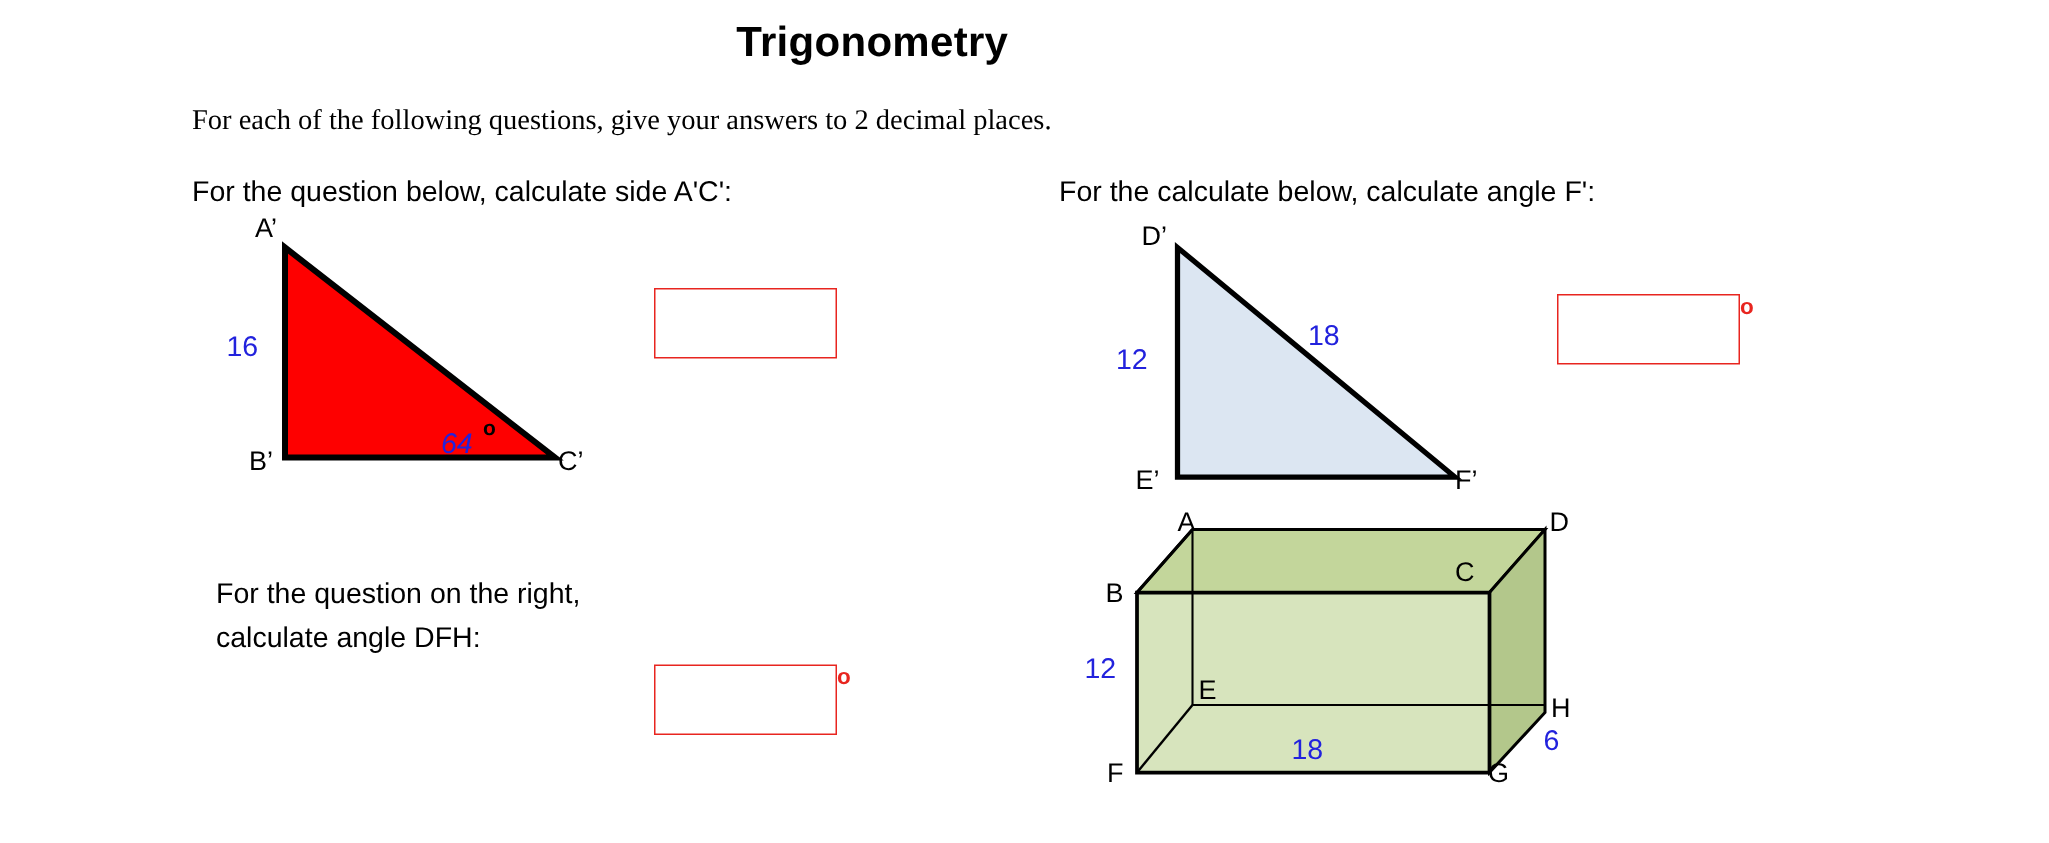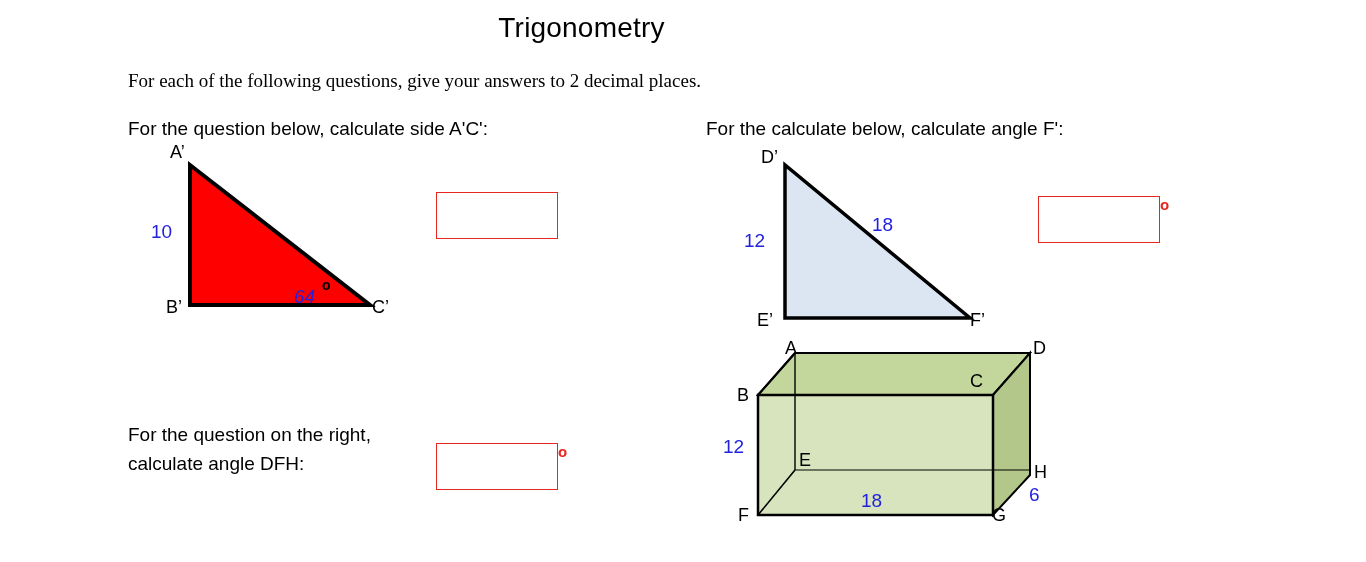--- a/index.html
+++ b/index.html
@@ -19,38 +19,38 @@
     position: absolute;
     inset: 0;
   }
   .title {
     position: absolute;
     top: 12px;
     left: 0;
     width: 1163px;
     text-align: center;
     font-size: 28px;
-    font-weight: normal;
+    font-weight: bold;
     letter-spacing: 0.2px;
   }
   .intro {
     position: absolute;
     top: 70px;
     left: 128px;
     font-size: 19px;
     font-family: Liberation Serif, serif;
   }
   .prompt {
     position: absolute;
     font-size: 19px;
     line-height: 1.5;
   }
   .prompt-q1 { top: 115px; left: 128px; }
   .prompt-q2 { top: 115px; left: 706px; }
-  .prompt-q3 { top: 383px; left: 128px; width: 300px; margin-top: 38px; }
+  .prompt-q3 { top: 383px; left: 144px; width: 300px; }
 
   .answerbox {
     position: absolute;
     border: 1.5px solid #e8251f;
     background: #ffffff;
     box-sizing: border-box;
   }
   .ans1 { top: 192px; left: 436px; width: 122px; height: 47px; }
   .ans2 { top: 196px; left: 1038px; width: 122px; height: 47px; }
   .ans3 { top: 443px; left: 436px; width: 122px; height: 47px; }
@@ -95,21 +95,21 @@
 
   <div class="prompt prompt-q1">For the question below, calculate side A'C':</div>
 
   <svg style="left:120px; top:140px;" width="320" height="200" viewBox="0 0 320 200">
     <polygon points="70,25 70,165 250,165" fill="#fe0000" stroke="#000000" stroke-width="4" stroke-linejoin="miter"></polygon>
   </svg>
 
   <div class="lbl" style="left:170px; top:142px;">A’</div>
   <div class="lbl" style="left:166px; top:297px;">B’</div>
   <div class="lbl" style="left:372px; top:297px;">C’</div>
-  <div class="lbl-blue" style="left:151px; top:221px;">10</div>
+  <div class="lbl-blue" style="left:151px; top:221px;">16</div>
   <div class="lbl-blue" style="left:294px; top:286px;font-style:italic;">64</div>
   <div class="deg-inline" style="left:322px; top:277px;">o</div>
 
   <input class="answerbox ans1" type="text" value="" placeholder="" style="">
 
   <div class="prompt prompt-q2">For the calculate below, calculate angle F':</div>
 
   <svg style="left:700px; top:140px;" width="340" height="200" viewBox="0 0 340 200">
     <polygon points="85,25 85,178 270,178" fill="#dce6f2" stroke="#000000" stroke-width="3.5" stroke-linejoin="miter"></polygon>
   </svg>

